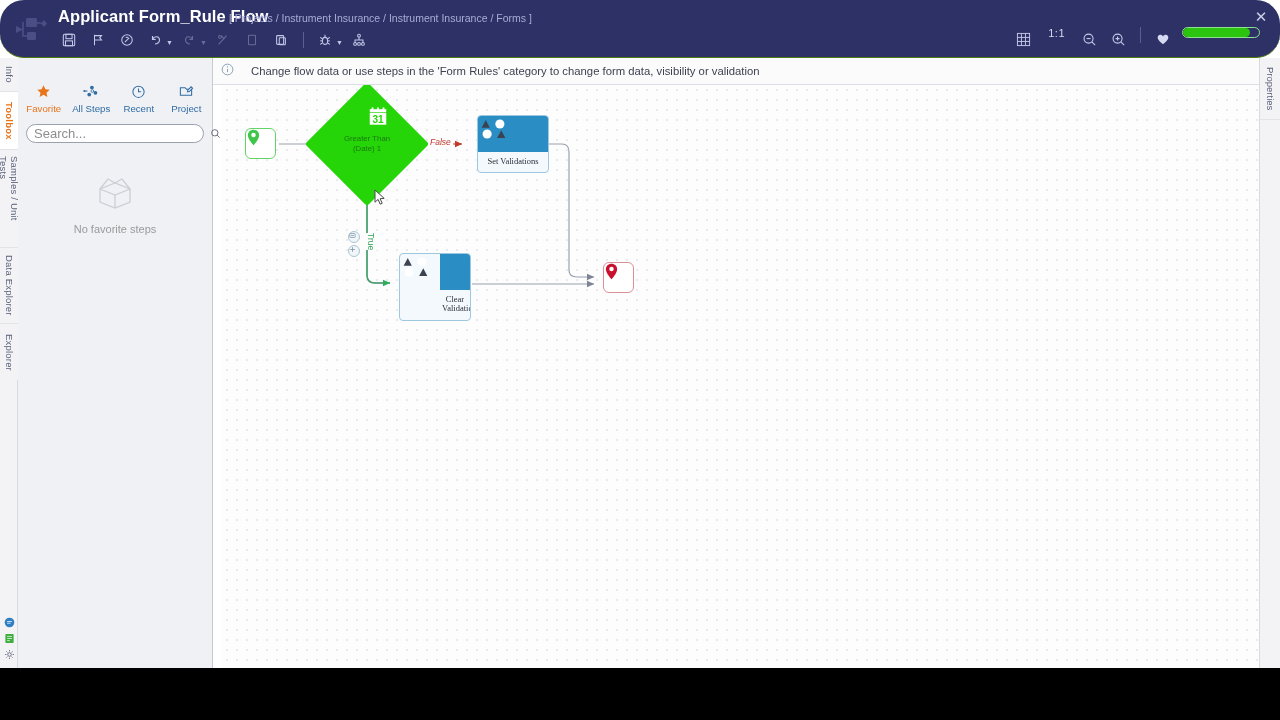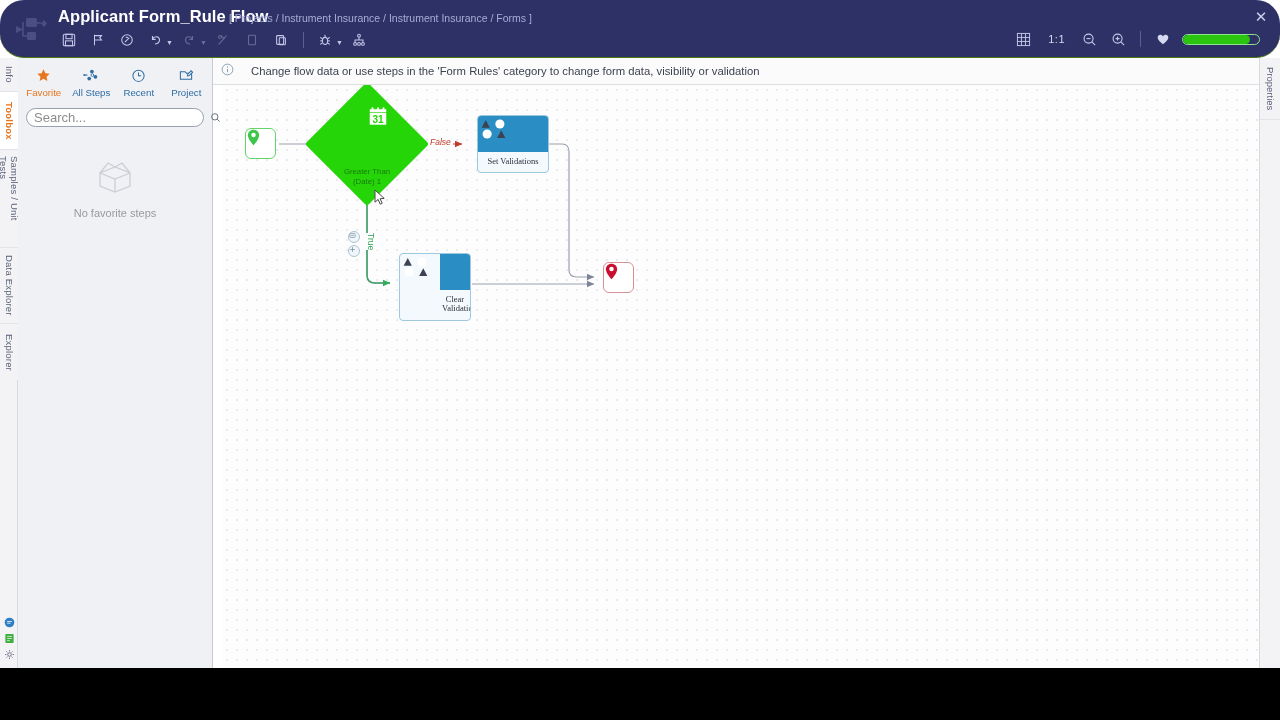--- a/index.html
+++ b/index.html
@@ -50,21 +50,21 @@
   .tb-btn svg { display: block; }
   .tb-btn.disabled { opacity: .38; }
   .tb-caret {
     font-size: 7px; color: #c2c5e6; margin-left: -4px; margin-right: 2px;
     align-self: center; padding-top: 4px; cursor: pointer;
   }
   .tb-sep {
     width: 1px; height: 16px; background: #5a5e93; margin: 0 7px;
   }
 
-  .tb-right { position: absolute; right: 20px; top: 27px; display: flex; align-items: center; gap: 0; }
+  .tb-right { position: absolute; right: 20px; top: 27px; display: flex; gap: 0; }
   .zoom-label { color: #d5d8f0; font-size: 11px; padding: 0 10px; cursor: pointer; letter-spacing:.5px;}
   .progress-track {
     width: 78px; height: 11px; border-radius: 6px;
     border: 1px solid #8fe08f; background: #2d3166; margin-left: 5px;
     overflow: hidden; cursor: pointer;
   }
   .progress-fill { height: 100%; background: #2bc40f; border-radius: 5px; }
 
   
   .rail {
@@ -80,21 +80,21 @@
   }
   .rail-tab.active { color: #e8741c; background: #ffffff; font-weight: bold; }
   .rail-bottom { position: absolute; bottom: 6px; left: 0; width: 18px; }
   .rail-ico { width: 18px; height: 16px; display: flex; align-items: center; justify-content: center; cursor: pointer; }
 
   
   .panel {
     position: absolute; left: 18px; top: 58px; width: 195px; height: 610px;
     background: #f0f1f5; border-right: 1px solid #c8cad2;
   }
-  .panel-tabs { display: flex; padding: 6px 2px 2px 2px; }
+  .panel-tabs { display: flex; padding: 22px 2px 2px 2px; }
   .ptab {
     flex: 1; text-align: center; cursor: pointer; padding: 2px 0 4px 0;
   }
   .ptab .ico { height: 19px; display:flex; align-items:center; justify-content:center; }
   .ptab .lbl { font-size: 9.7px; color: #2e6ca4; margin-top: 2px; }
   .ptab.active .lbl { color: #e8741c; }
   .search-wrap { padding: 4px 8px 0 8px; }
   .search-box {
     display: flex; align-items: center; height: 19px;
     background: #fff; border: 1px solid #9aa0ad; border-radius: 10px;
@@ -155,21 +155,21 @@
   .node-diamond { width: 88px; height: 88px; cursor: pointer; position: relative; }
   .node-diamond .shape {
     position: absolute; left: 0; top: 0; width: 88px; height: 88px;
     background: #26d507; transform: rotate(45deg); border-radius: 3px;
   }
   .node-diamond .cal {
     position: absolute; left: 50%; top: 6px; transform: translateX(-50%);
   }
   .node-diamond .dlbl {
     position: absolute; left: 0; top: 34px; width: 88px; text-align: center;
-    font-size: 7.8px; color: #1a7a10; line-height: 1.25; margin-top: 33px;
+    font-size: 7.8px; color: #1a7a10; line-height: 1.25;
   }
 
   .edge-label {
     position: absolute; font-size: 8.5px; background: #fdfdfd; padding: 0 2px;
   }
   .edge-label.f { color: #c0392b; }
   .edge-label.t {
     color: #2e9e57; writing-mode: vertical-rl; text-orientation: mixed;
   }
 

